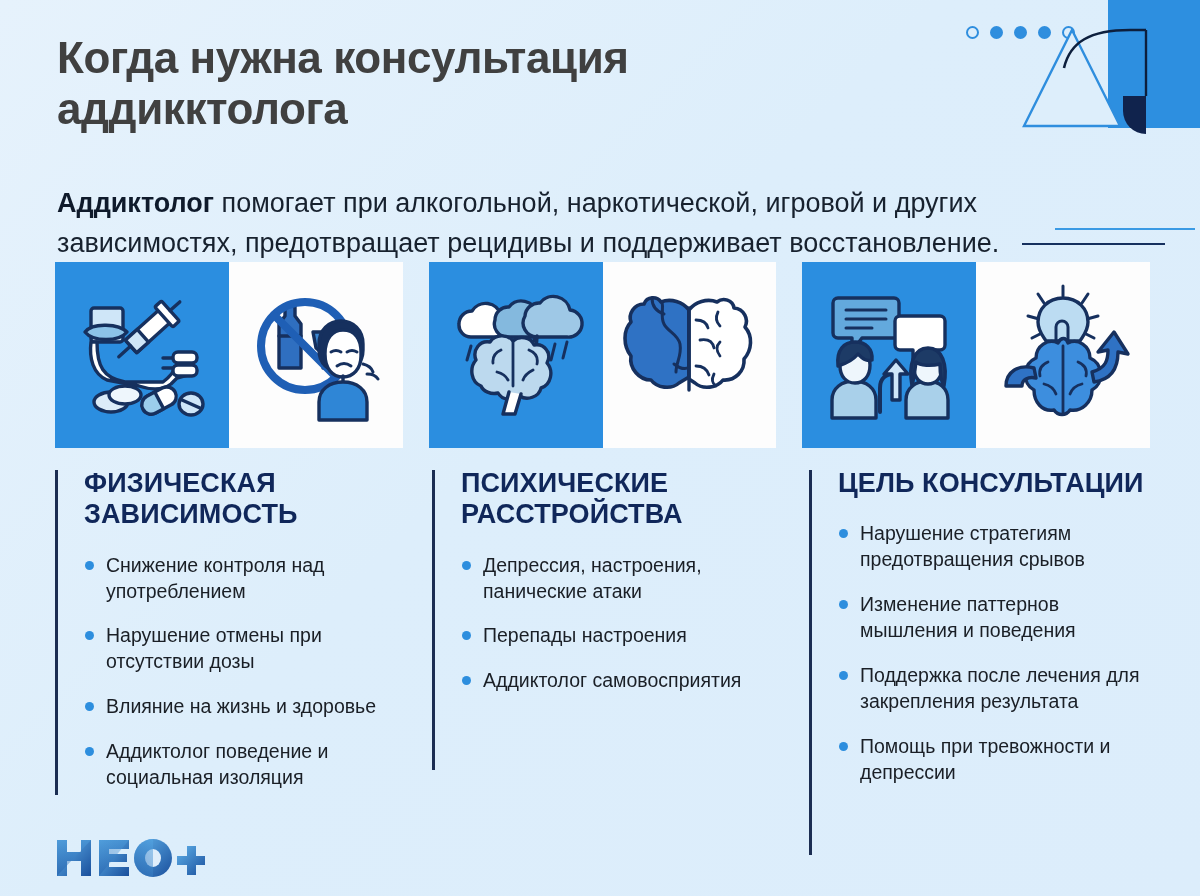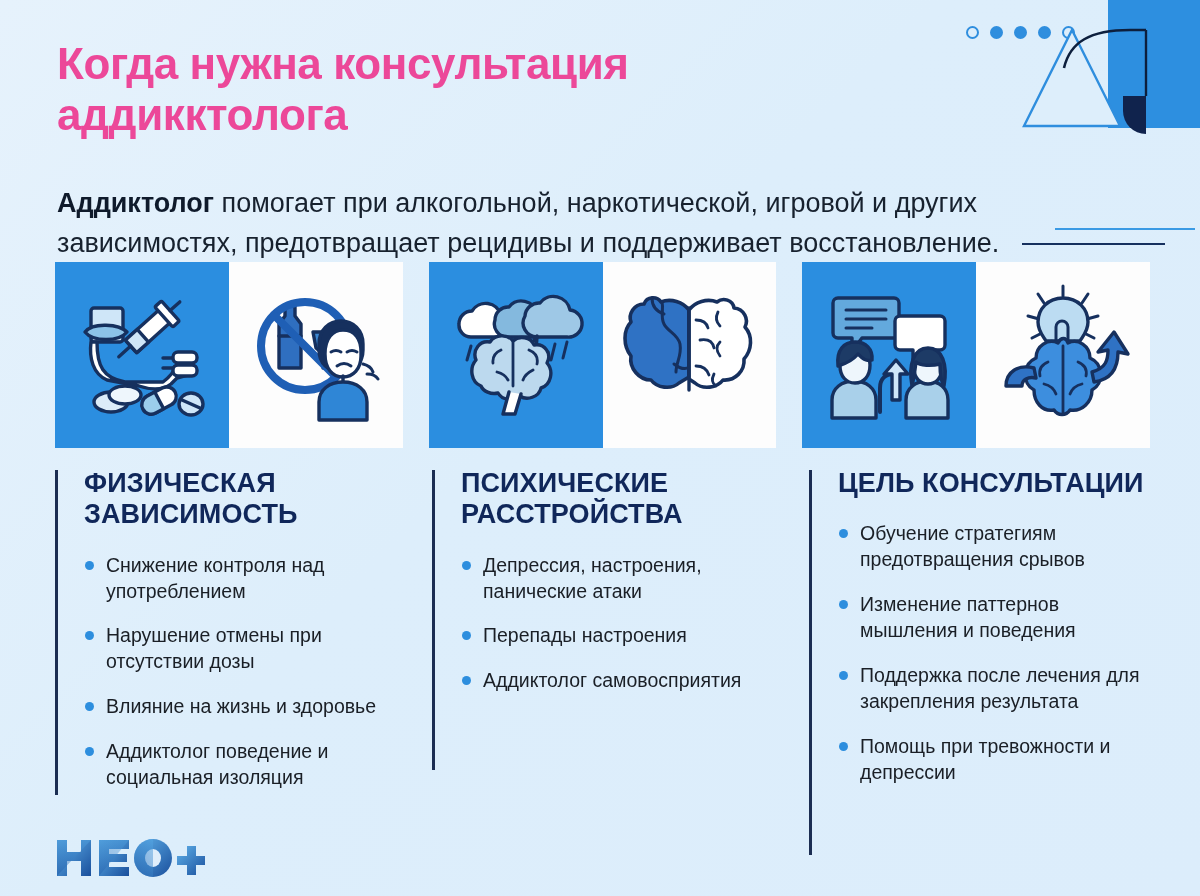--- a/index.html
+++ b/index.html
@@ -29,23 +29,23 @@
     position:absolute; left:1055px; top:228px; width:140px; height:0;
     border-top:2px solid #3a9ae4;
   }
   .deco-line-b{
     position:absolute; left:1022px; top:243px; width:143px; height:0;
     border-top:2px solid #16305e;
   }
 
   
   .title{
-    position:absolute; left:57px; top:38px; width:800px;
+    position:absolute; left:57px; top:32px; width:800px;
     font-size:44px; line-height:1.16; font-weight:700;
-    color:#ec4899; letter-spacing:-0.4px;
+    color:#404040; letter-spacing:-0.4px;
   }
   .subtitle{
     position:absolute; left:57px; top:184px; width:1050px;
     font-size:27px; line-height:1.48; color:#17212e;
   }
   .subtitle b{ color:#0f1a2b; font-weight:700; }
 
   
   .tiles{ position:absolute; left:55px; top:262px; width:1095px; height:186px;
           display:flex; gap:26px; }
@@ -292,21 +292,21 @@
       <li>Депрессия, настроения, панические атаки</li>
       <li>Перепады настроения</li>
       <li>Аддиктолог самовосприятия</li>
     </ul>
   </div>
 
   <div class="col c3">
     <span class="rule"></span>
     <h3>ЦЕЛЬ КОНСУЛЬТАЦИИ</h3>
     <ul class="bullets">
-      <li>Обучение стратегиям предотвращения срывов</li>
+      <li>Нарушение стратегиям предотвращения срывов</li>
       <li>Изменение паттернов мышления и поведения</li>
       <li>Поддержка после лечения для закрепления результата</li>
       <li>Помощь при тревожности и депрессии</li>
     </ul>
   </div>
 </div>
 
 <div class="logo">
   <svg width="150" height="44" viewBox="0 0 150 44">
     <defs>

